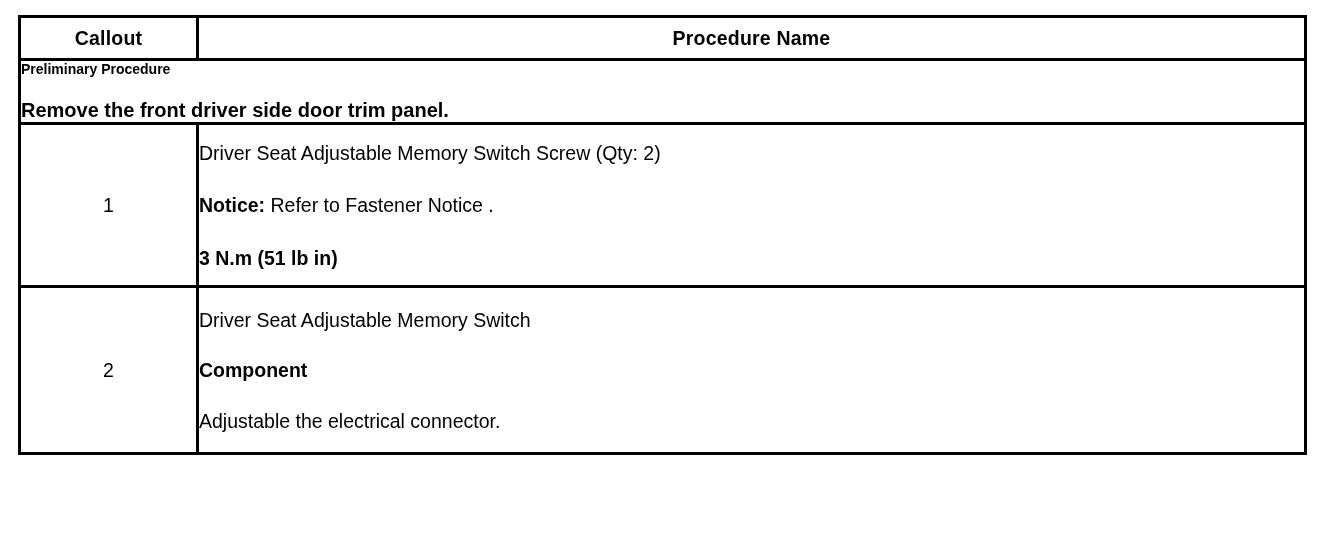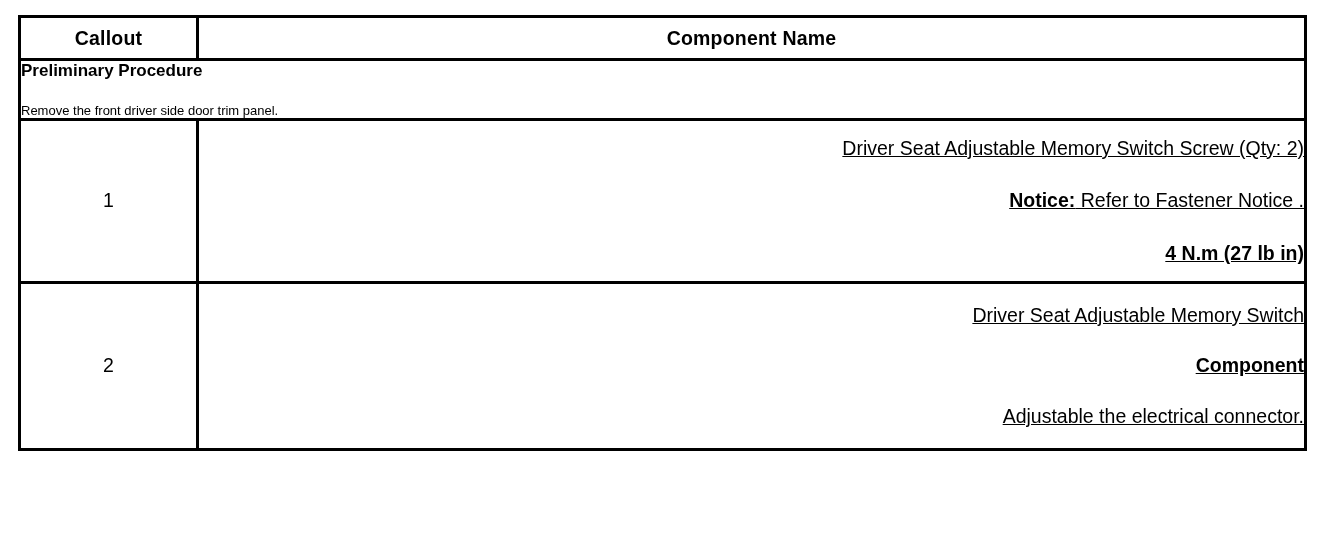--- a/index.html
+++ b/index.html
@@ -53,44 +53,43 @@
     letter-spacing: 0.2px;
   }
 
   
   .prelim-cell {
     padding: 9px 0 10px 8px;
     text-align: left;
   }
   .prelim-title {
     font-weight: bold;
-    font-size: 17px;
+    font-size: 14px;
     line-height: 1.16;
   }
   .prelim-spacer {
     height: 22px;
   }
   .prelim-text {
-    font-weight: normal;
-    font-size: 13px;
+    font-weight: bold;
+    font-size: 20px;
     line-height: 1.16;
   }
 
   
   .callout-cell {
     text-align: center;
     font-size: 19.5px;
     font-weight: normal;
     vertical-align: middle;
   }
   .name-cell {
     padding: 8px 0 8px 8px;
-    text-align: right;
+    text-align: left;
     vertical-align: top;
-    text-decoration: underline;
   }
   .row-1 .name-cell { height: 160px; }
   .row-2 .name-cell { height: 164px; margin-left: 11px; }
 
   .ln {
     font-size: 19.5px;
     line-height: 1.16;
     font-weight: normal;
     white-space: nowrap;
   }
@@ -115,39 +114,39 @@
 
   <table class="service-table">
     <colgroup>
       <col class="col-callout">
       <col class="col-name">
     </colgroup>
     <tbody>
 
       <tr>
         <th class="hdr-cell">Callout</th>
-        <th class="hdr-cell">Component Name</th>
+        <th class="hdr-cell">Procedure Name</th>
       </tr>
 
       <tr>
         <td class="prelim-cell" colspan="2">
           <div class="prelim-title">Preliminary Procedure</div>
           <div class="prelim-spacer"></div>
           <div class="prelim-text">Remove the front driver side door trim panel.</div>
         </td>
       </tr>
 
       <tr class="row-1">
         <td class="callout-cell">1</td>
         <td class="name-cell">
           <div class="ln">Driver Seat Adjustable Memory Switch Screw (Qty: 2)</div>
           <div class="gap"></div>
           <div class="ln"><b>Notice:</b><span> Refer to Fastener Notice .</span></div>
           <div class="gap"></div>
-          <div class="ln bold">4 N.m (27 lb in)</div>
+          <div class="ln bold">3 N.m (51 lb in)</div>
         </td>
       </tr>
 
       <tr class="row-2">
         <td class="callout-cell">2</td>
         <td class="name-cell">
           <div class="ln">Driver Seat Adjustable Memory Switch</div>
           <div class="gap-sm"></div>
           <div class="ln bold">Component</div>
           <div class="gap-sm"></div>

